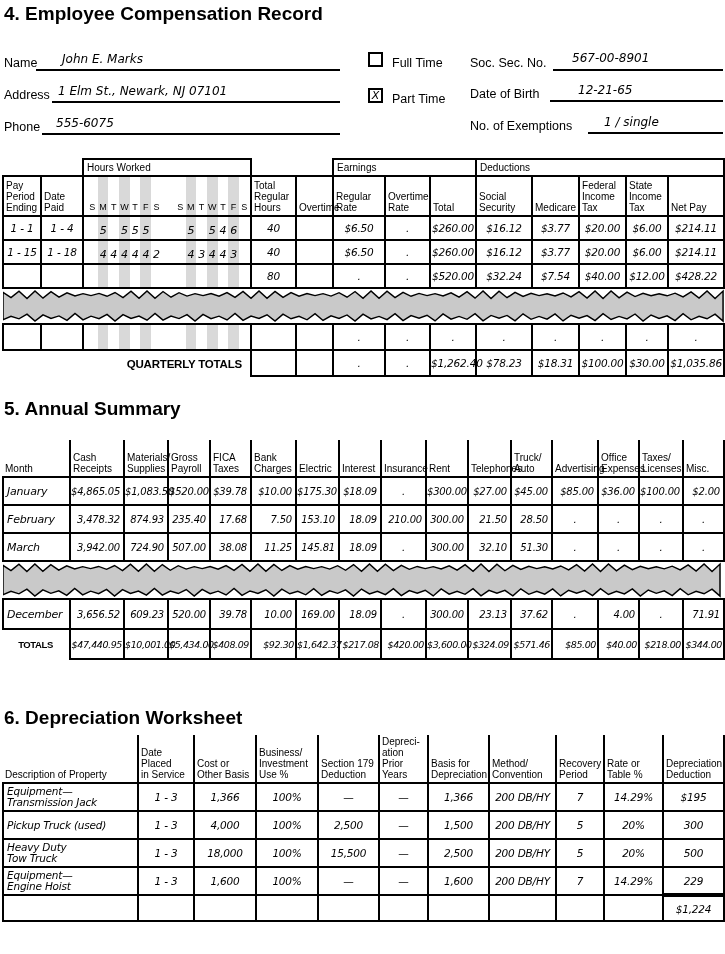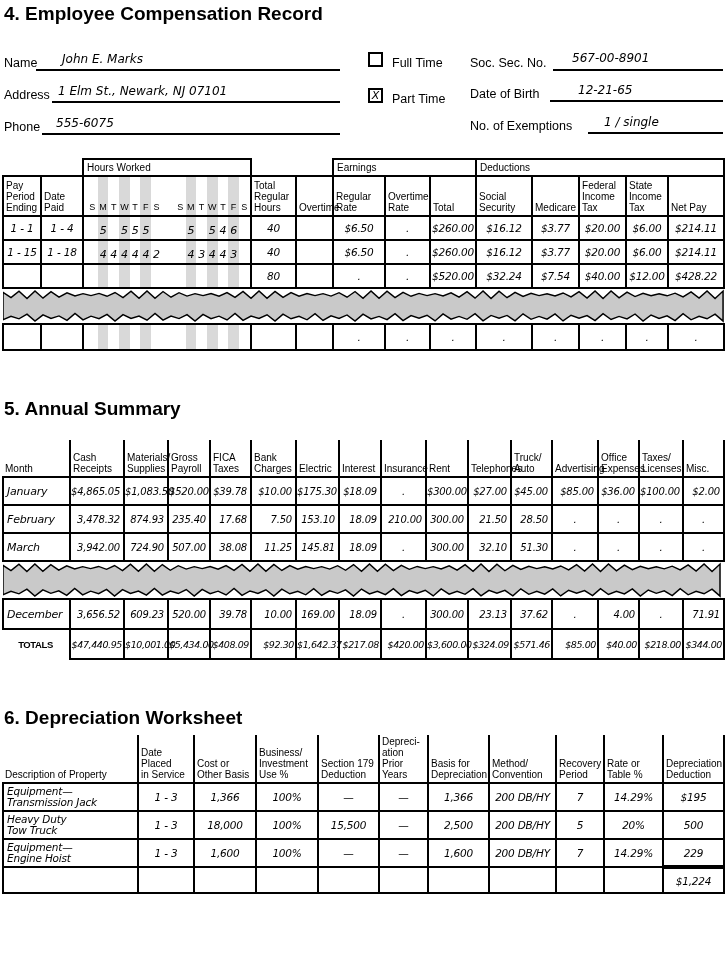--- a/index.html
+++ b/index.html
@@ -299,20 +299,33 @@
     <td></td>
     <td></td>
     <td>.</td>
     <td>.</td>
     <td>.</td>
     <td>.</td>
     <td>.</td>
     <td>.</td>
     <td>.</td>
     <td>.</td>
+  </tr>
+  <tr class="qtr">
+    <td class="open-label plabel" colspan="3">QUARTERLY TOTALS</td>
+    <td></td>
+    <td></td>
+    <td>.</td>
+    <td>.</td>
+    <td>$1,262.40</td>
+    <td>$78.23</td>
+    <td>$18.31</td>
+    <td>$100.00</td>
+    <td>$30.00</td>
+    <td>$1,035.86</td>
   </tr>
 </tbody>
   </table>
 
 <div class="sec-title" id="t5">5. Annual Summary</div>
 
 <table class="t annual" style="top:440px;">
   <colgroup>
     <col style="width:67px">
       <col style="width:54px">
@@ -508,20 +521,33 @@
         <td>100%</td>
         <td>—</td>
         <td>—</td>
         <td>1,366</td>
         <td>200 DB/HY</td>
         <td>7</td>
         <td>14.29%</td>
         <td>$195</td>
       </tr>
   <tr class="r">
+    <td class="desc">Pickup Truck (used)</td>
+  <td>1 - 3</td>
+        <td>4,000</td>
+        <td>100%</td>
+        <td>2,500</td>
+        <td>—</td>
+        <td>1,500</td>
+        <td>200 DB/HY</td>
+        <td>5</td>
+        <td>20%</td>
+        <td>300</td>
+      </tr>
+  <tr class="r">
     <td class="desc">Heavy Duty
 Tow Truck</td>
   <td>1 - 3</td>
         <td>18,000</td>
         <td>100%</td>
         <td>15,500</td>
         <td>—</td>
         <td>2,500</td>
         <td>200 DB/HY</td>
         <td>5</td>

